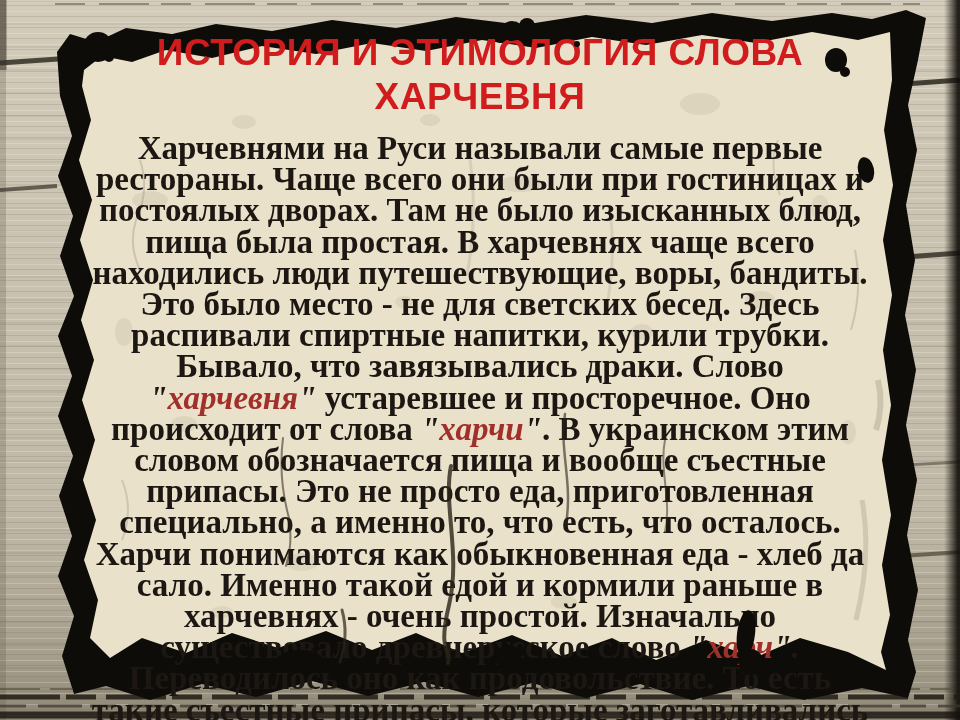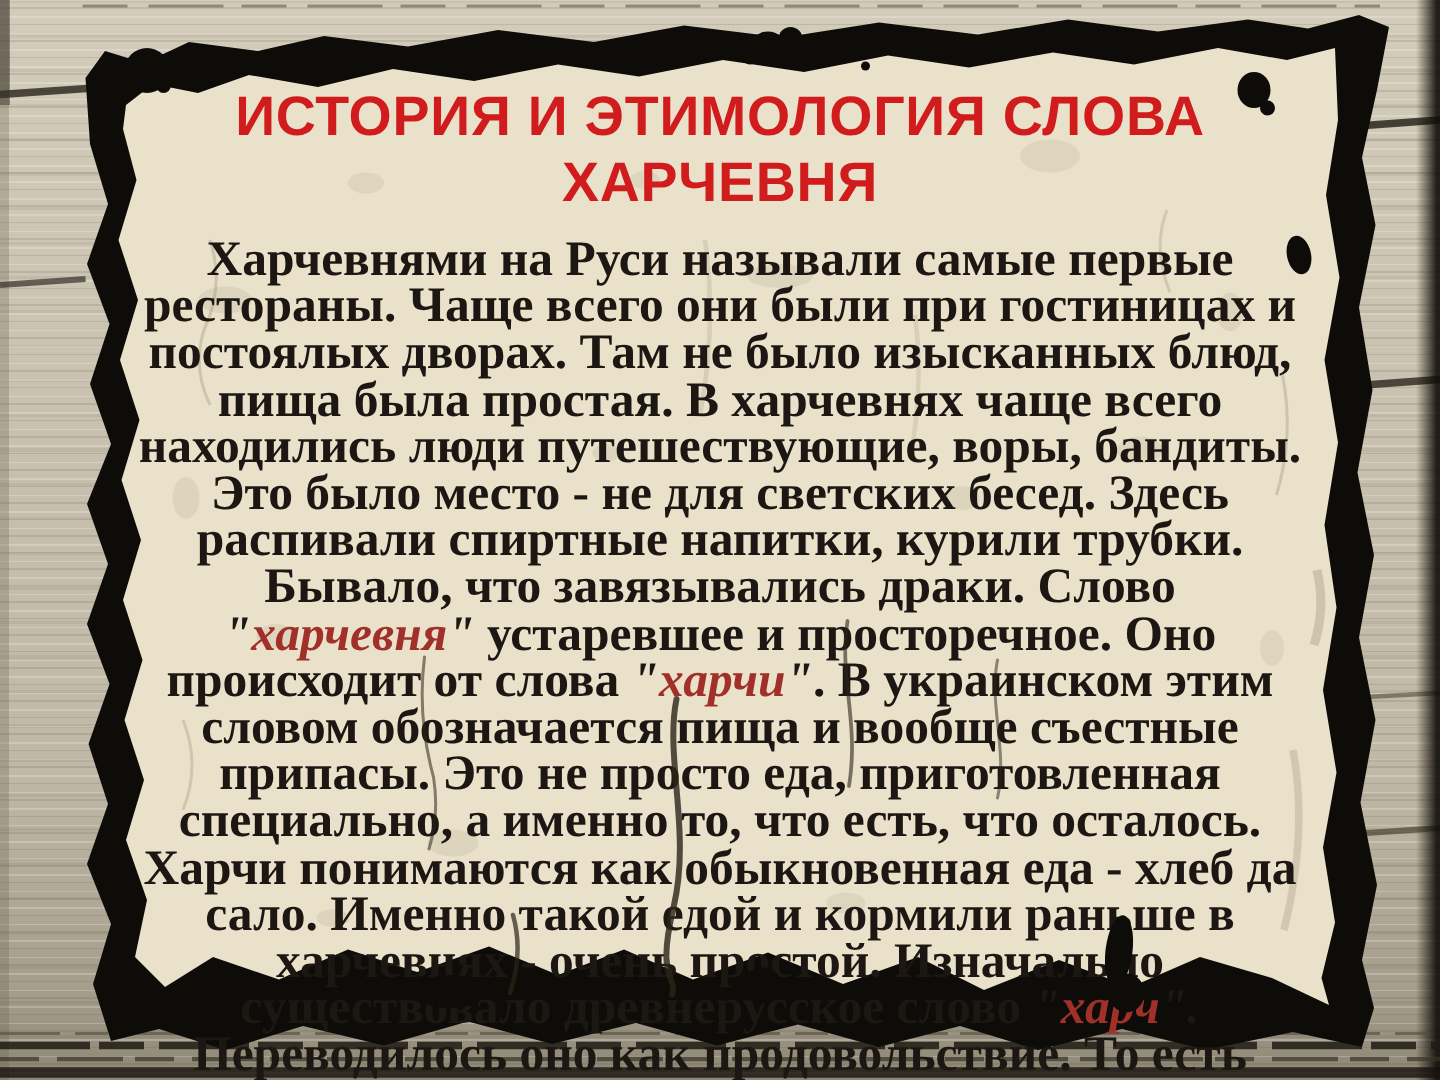--- a/index.html
+++ b/index.html
@@ -18,21 +18,21 @@
     position:absolute;inset:0;
     background-color:#c8c0ae;
     background-image:
       repeating-linear-gradient(to bottom, rgba(255,255,255,.22) 0 1px, rgba(0,0,0,0) 1px 5px, rgba(92,82,64,.16) 5px 6px, rgba(0,0,0,0) 6px 11px),
       repeating-linear-gradient(to bottom, rgba(60,52,40,.07) 0 2px, rgba(0,0,0,0) 2px 23px),
       linear-gradient(to bottom, #d4ccba 0%, #c9c1af 40%, #c0b8a6 72%, #a59d8b 92%, #8e8674 100%);
   }
   svg.layer{position:absolute;left:0;top:0;pointer-events:none;}
   .content{position:absolute;inset:0;}
   h1.title{
-    margin:56px 0 0;text-align:center;
+    margin:31px 0 0;text-align:center;
     font-family:"Liberation Sans",sans-serif;font-weight:700;
     font-size:37px;line-height:44px;letter-spacing:.5px;
     color:var(--title-red);
   }
   p.bodytext{
     margin:14px auto 0;width:782px;text-align:center;
     font-family:"Liberation Serif",serif;font-weight:700;
     font-size:33px;line-height:31.2px;color:var(--text);
   }
   .seg{white-space:pre-wrap;}

